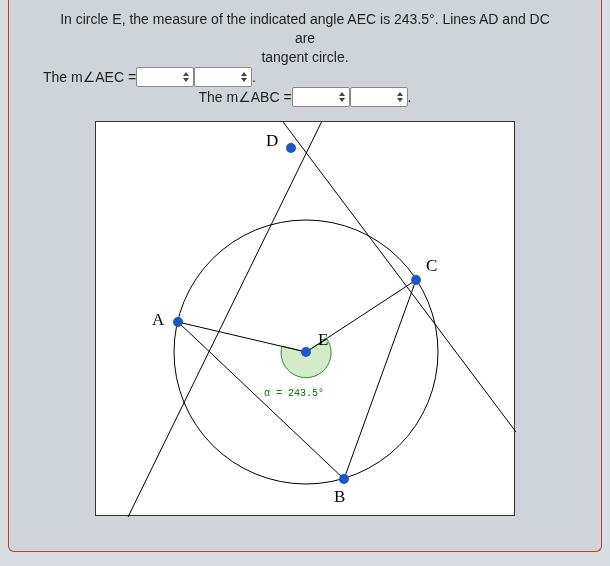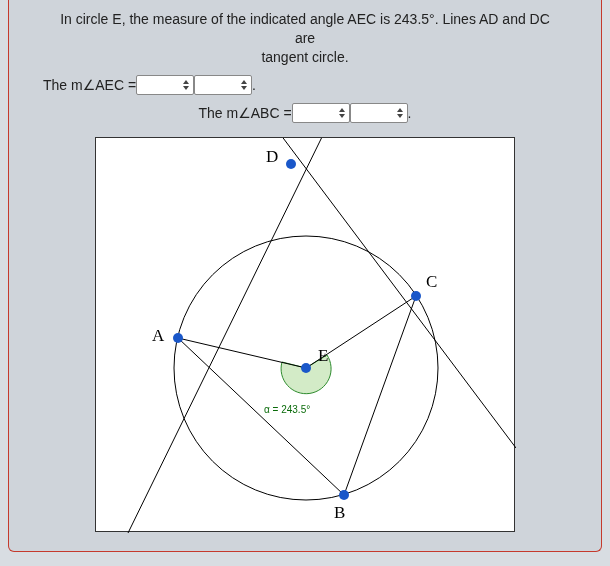--- a/index.html
+++ b/index.html
@@ -27,21 +27,20 @@
     .problem-text {
       text-align: center;
       padding: 0 20px;
       line-height: 1.35;
     }
     .row {
       display: flex;
       align-items: center;
       justify-content: center;
       flex-wrap: wrap;
-      margin-top: 8px;
     }
     .row.left { justify-content: flex-start; padding-left: 14px; }
     .stepper {
       display: inline-flex;
       align-items: center;
       background: #fff;
       border: 1px solid #888;
       border-radius: 2px;
       height: 20px;
       padding: 0 2px 0 6px;
@@ -74,21 +73,21 @@
     }
     .diagram-wrap svg { display:block; }
     .pt-label {
       position: absolute;
       font-family: "Times New Roman", serif;
       font-size: 17px;
       color: #000;
     }
     .angle-label {
       position: absolute;
-      font-family: Liberation Sans, sans-serif;
+      font-family: Liberation Mono, monospace;
       font-size: 10px;
       color: #0a6b0a;
     }
   </style>
 </head>
 <body>
 
 <div class="card">
 
   <div class="problem-text">

